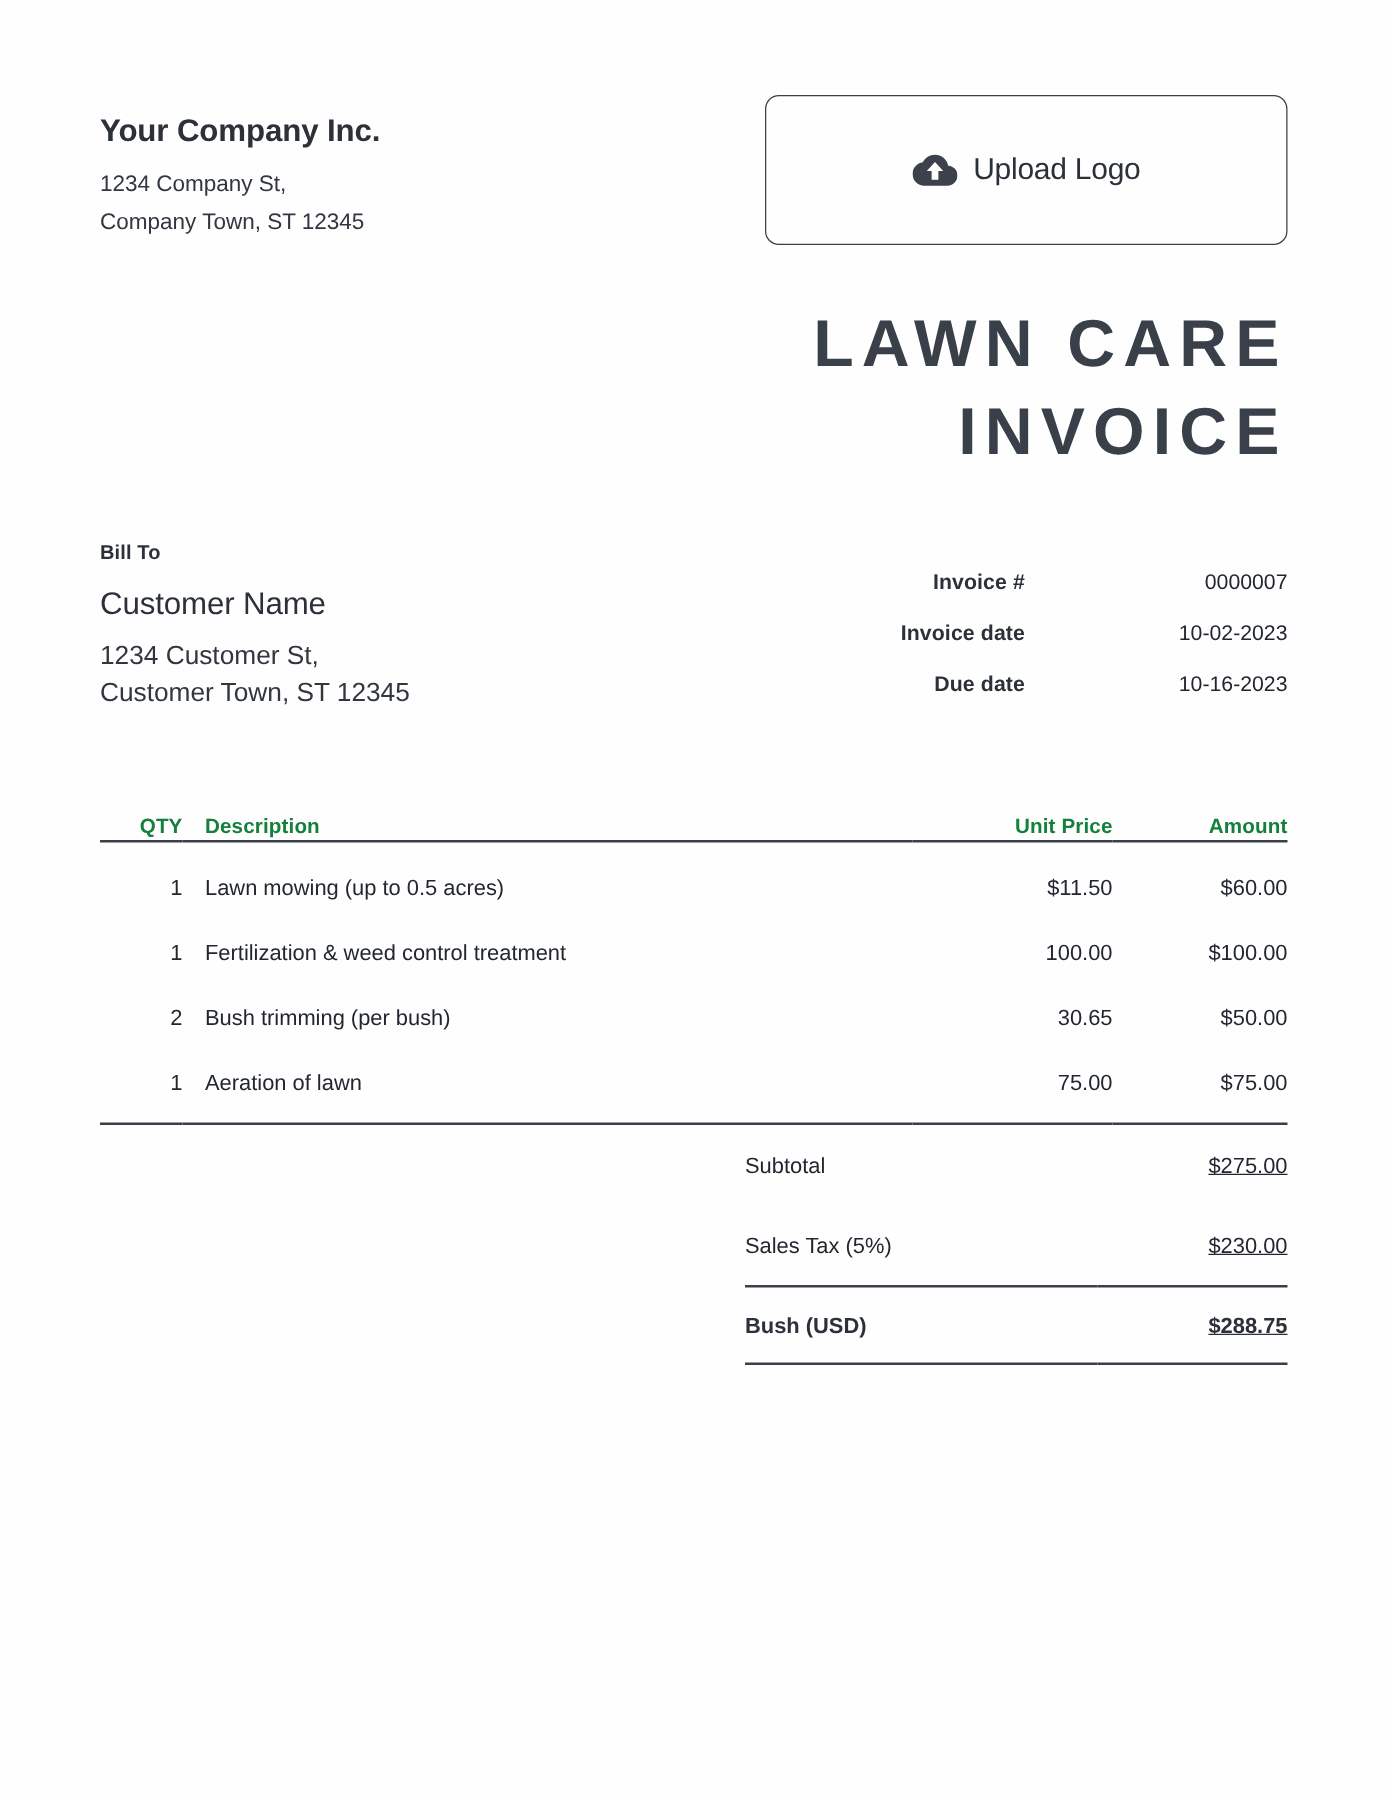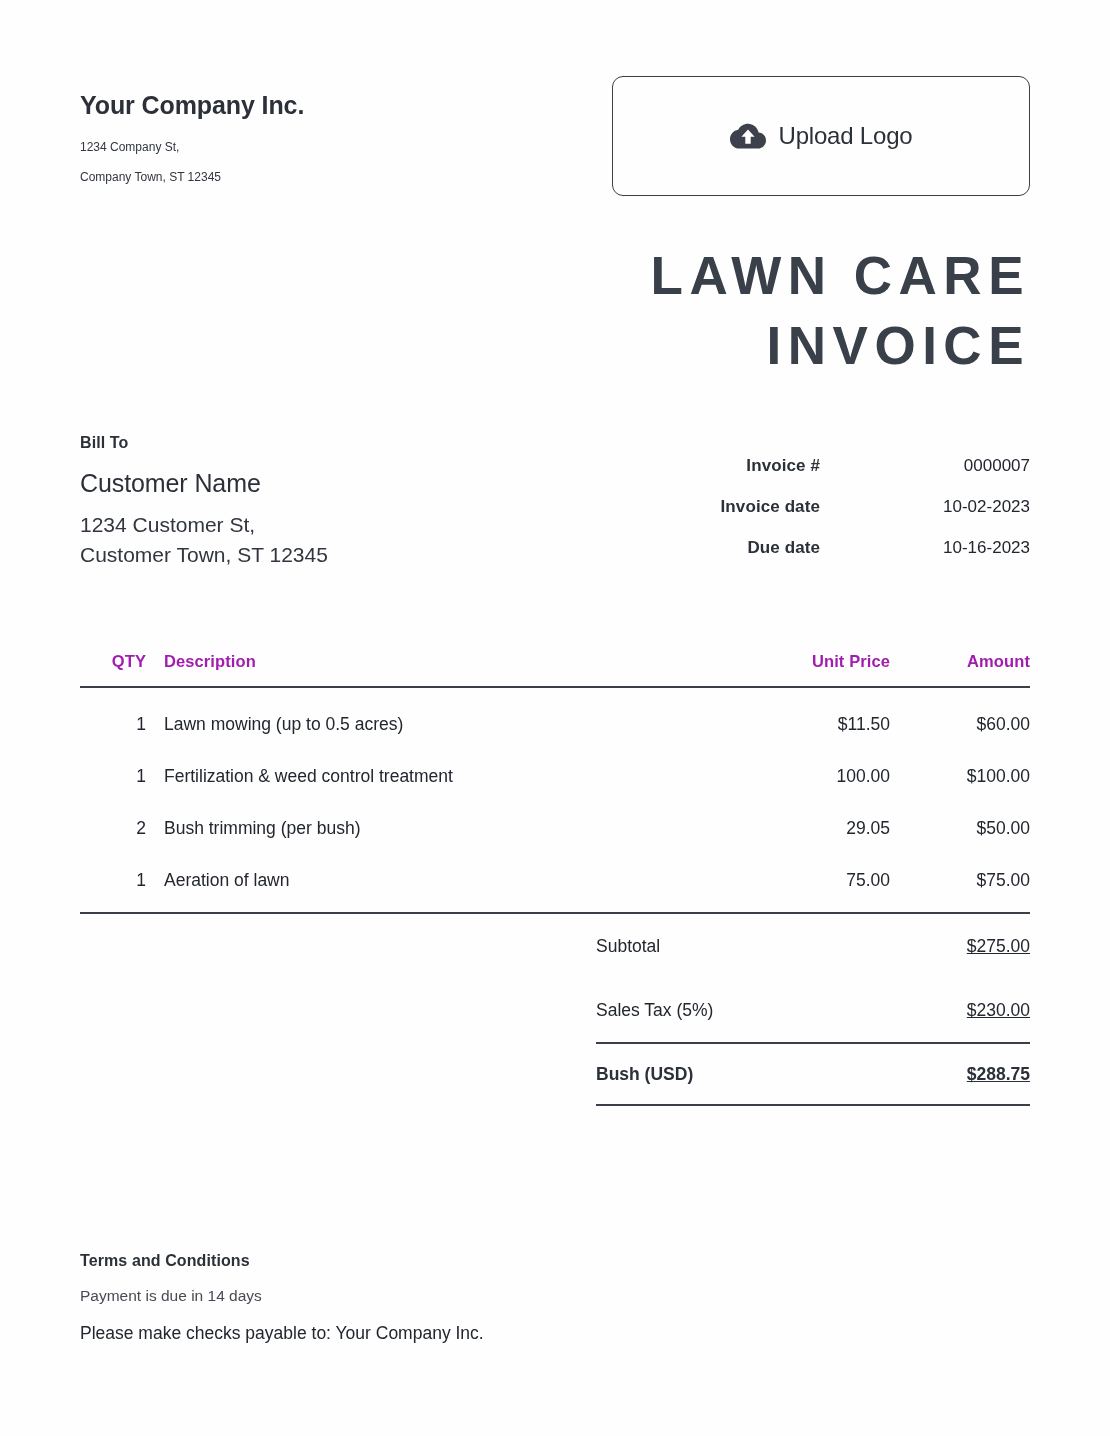--- a/index.html
+++ b/index.html
@@ -34,21 +34,21 @@
   .company-name {
     font-size: 25px;
     font-weight: 700;
     color: #2b3039;
     letter-spacing: -0.1px;
     line-height: 1.25;
   }
 
   .company-addr {
     margin-top: 11px;
-    font-size: 12px;
+    font-size: 18px;
     line-height: 30px;
     color: #31363f;
   }
 
   .upload-box {
     width: 418px;
     height: 120px;
     border: 1.6px solid #3a3f4a;
     border-radius: 11px;
     display: flex;
@@ -138,22 +138,22 @@
   .items {
     width: 950px;
     margin-top: 73px;
     border-collapse: collapse;
     table-layout: fixed;
   }
 
   .items th {
     font-size: 16.5px;
     font-weight: 700;
-    color: #a21caf;
-    padding-bottom: 15px;
+    color: #15803d;
+    padding-bottom: 1px;
     letter-spacing: 0.1px;
   }
   .items thead tr { border-bottom: 2.4px solid #3a3f49; }
 
   .th-qty   { width: 66px;  text-align: right; }
   .th-desc  { width: auto;  text-align: left; padding-left: 18px; }
   .th-unit  { width: 160px; text-align: right; }
   .th-amt   { width: 140px; text-align: right; }
 
   .items tbody td {
@@ -303,21 +303,21 @@
       </tr>
       <tr>
         <td class="td-qty">1</td>
         <td class="td-desc">Fertilization &amp; weed control treatment</td>
         <td class="td-unit">100.00</td>
         <td class="td-amt">$100.00</td>
       </tr>
       <tr>
         <td class="td-qty">2</td>
         <td class="td-desc">Bush trimming (per bush)</td>
-        <td class="td-unit">29.05</td>
+        <td class="td-unit">30.65</td>
         <td class="td-amt">$50.00</td>
       </tr>
       <tr>
         <td class="td-qty">1</td>
         <td class="td-desc">Aeration of lawn</td>
         <td class="td-unit">75.00</td>
         <td class="td-amt">$75.00</td>
       </tr>
     </tbody>
   </table>
@@ -334,19 +334,14 @@
           <td class="t-value">$230.00</td>
         </tr>
         <tr class="total-row">
           <td class="t-label">Bush (USD)</td>
           <td class="t-value">$288.75</td>
         </tr>
       </tbody>
     </table>
   </div>
 
-  <div class="footer">
-    <div class="terms-title">Terms and Conditions</div>
-    <div class="terms-line1">Payment is due in 14 days</div>
-    <div class="terms-line2">Please make checks payable to: Your Company Inc.</div>
-  </div>
 
 </div>
 
 </body></html>

